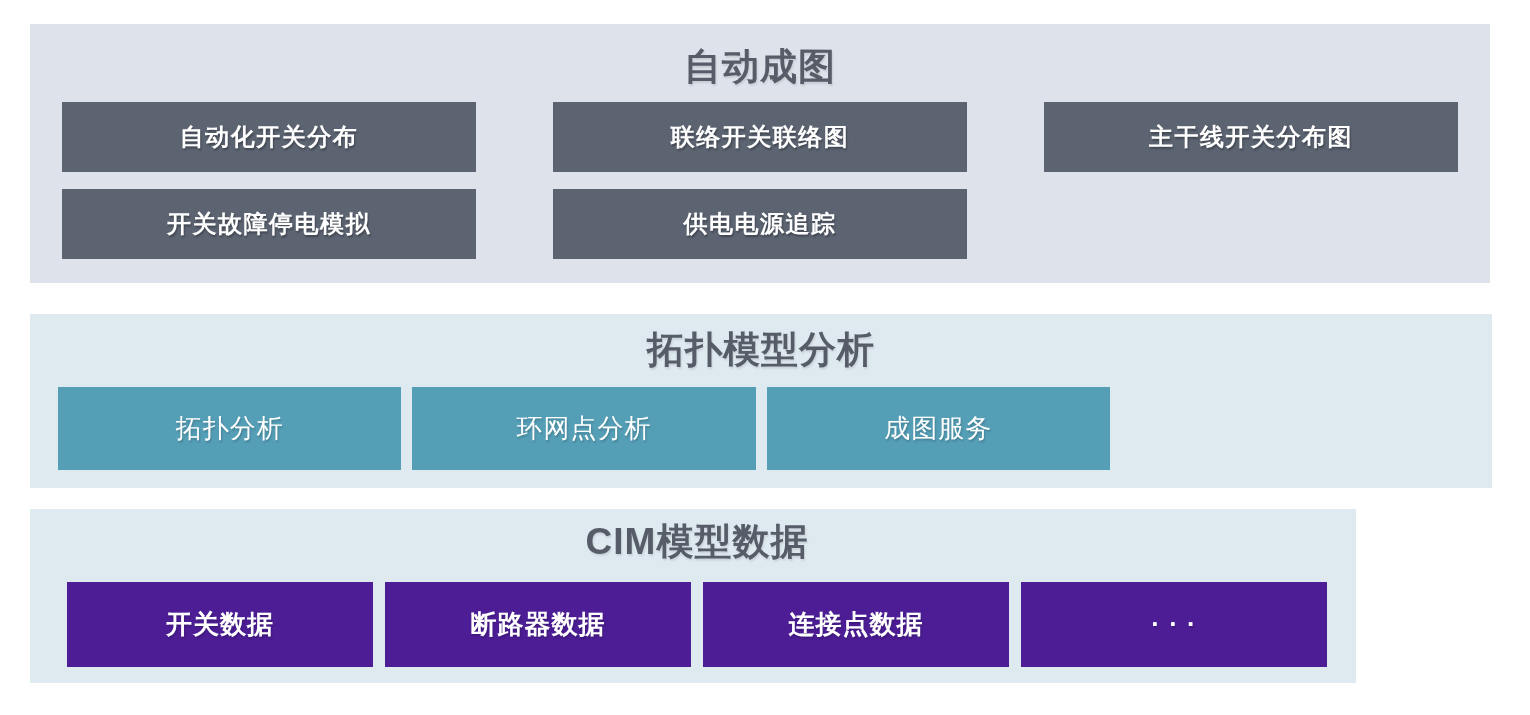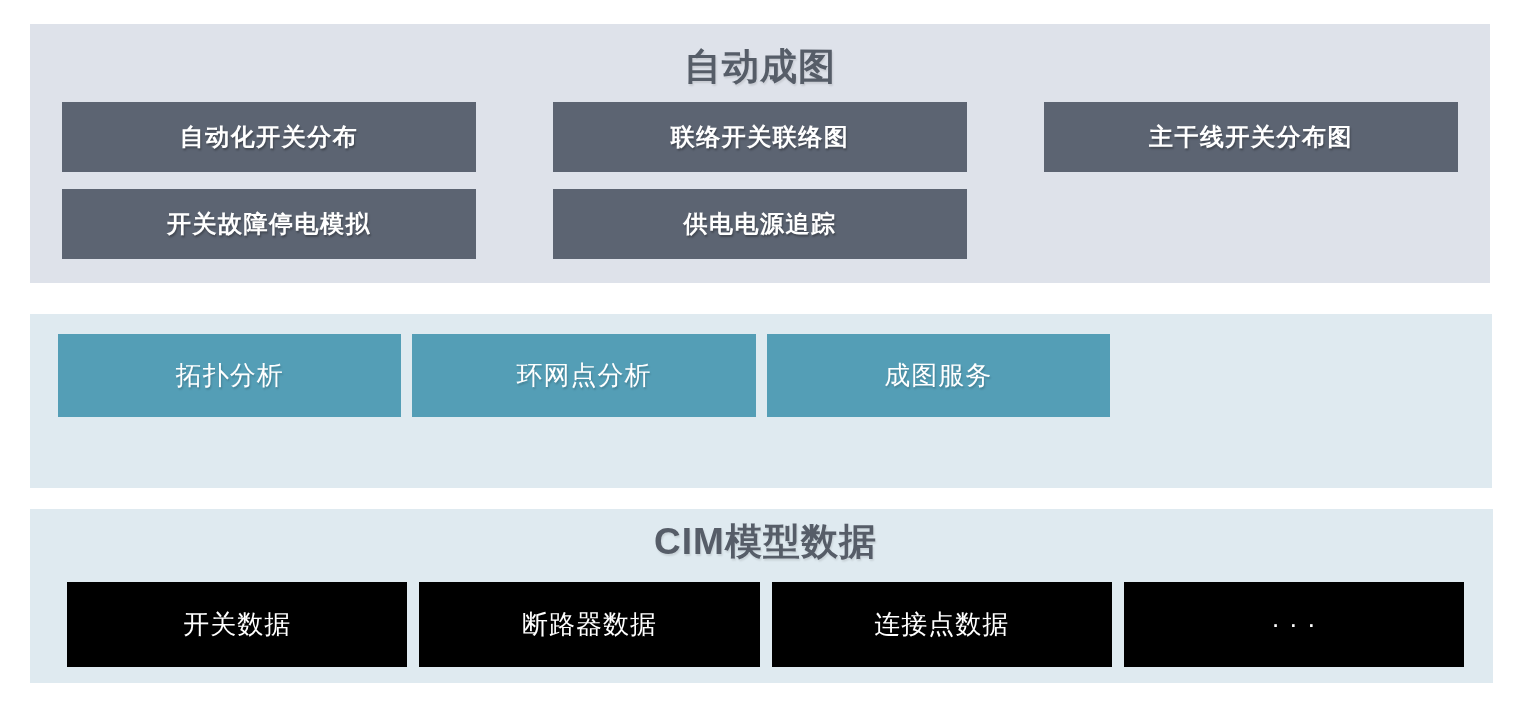--- a/index.html
+++ b/index.html
@@ -27,21 +27,21 @@
     background: #dee2ea;
   }
   .panel-topology {
     top: 314px;
     width: 1462px;
     height: 174px;
     background: #dfeaf0;
   }
   .panel-cim {
     top: 509px;
-    width: 1463px;
+    width: 1326px;
     height: 174px;
     background: #dfeaf0;
     padding-left: 8px;
   }
   .panel-title {
     margin: 0;
     text-align: center;
     font-weight: bold;
     color: #565d68;
     font-size: 37px;
@@ -91,23 +91,23 @@
     text-shadow: 1px 2px 2px rgba(0,0,0,0.30);
   }
   .box-teal {
     background: #549eb6;
     font-size: 26px;
     font-weight: 400;
     letter-spacing: 1px;
     text-shadow: 1px 2px 2px rgba(0,0,0,0.18);
   }
   .box-navy {
-    background: #000000;
+    background: #4c1d95;
     font-size: 26px;
-    font-weight: 400;
+    font-weight: 700;
     letter-spacing: 1px;
     text-shadow: 1px 2px 2px rgba(0,0,0,0.18);
     align-items: center;
   }
 </style>
 </head>
 <body>
 
 <div class="page">
 
@@ -126,20 +126,21 @@
       <div class="box box-slate">
         <span>开关故障停电模拟</span>
       </div>
       <div class="box box-slate">
         <span>供电电源追踪</span>
       </div>
     </div>
   </section>
 
   <section class="panel panel-topology">
+    <h2 class="panel-title">拓扑模型分析</h2>
     <div class="grid grid-topology">
       <div class="box box-teal">
         <span>拓扑分析</span>
       </div>
       <div class="box box-teal">
         <span>环网点分析</span>
       </div>
       <div class="box box-teal">
         <span>成图服务</span>
       </div>

